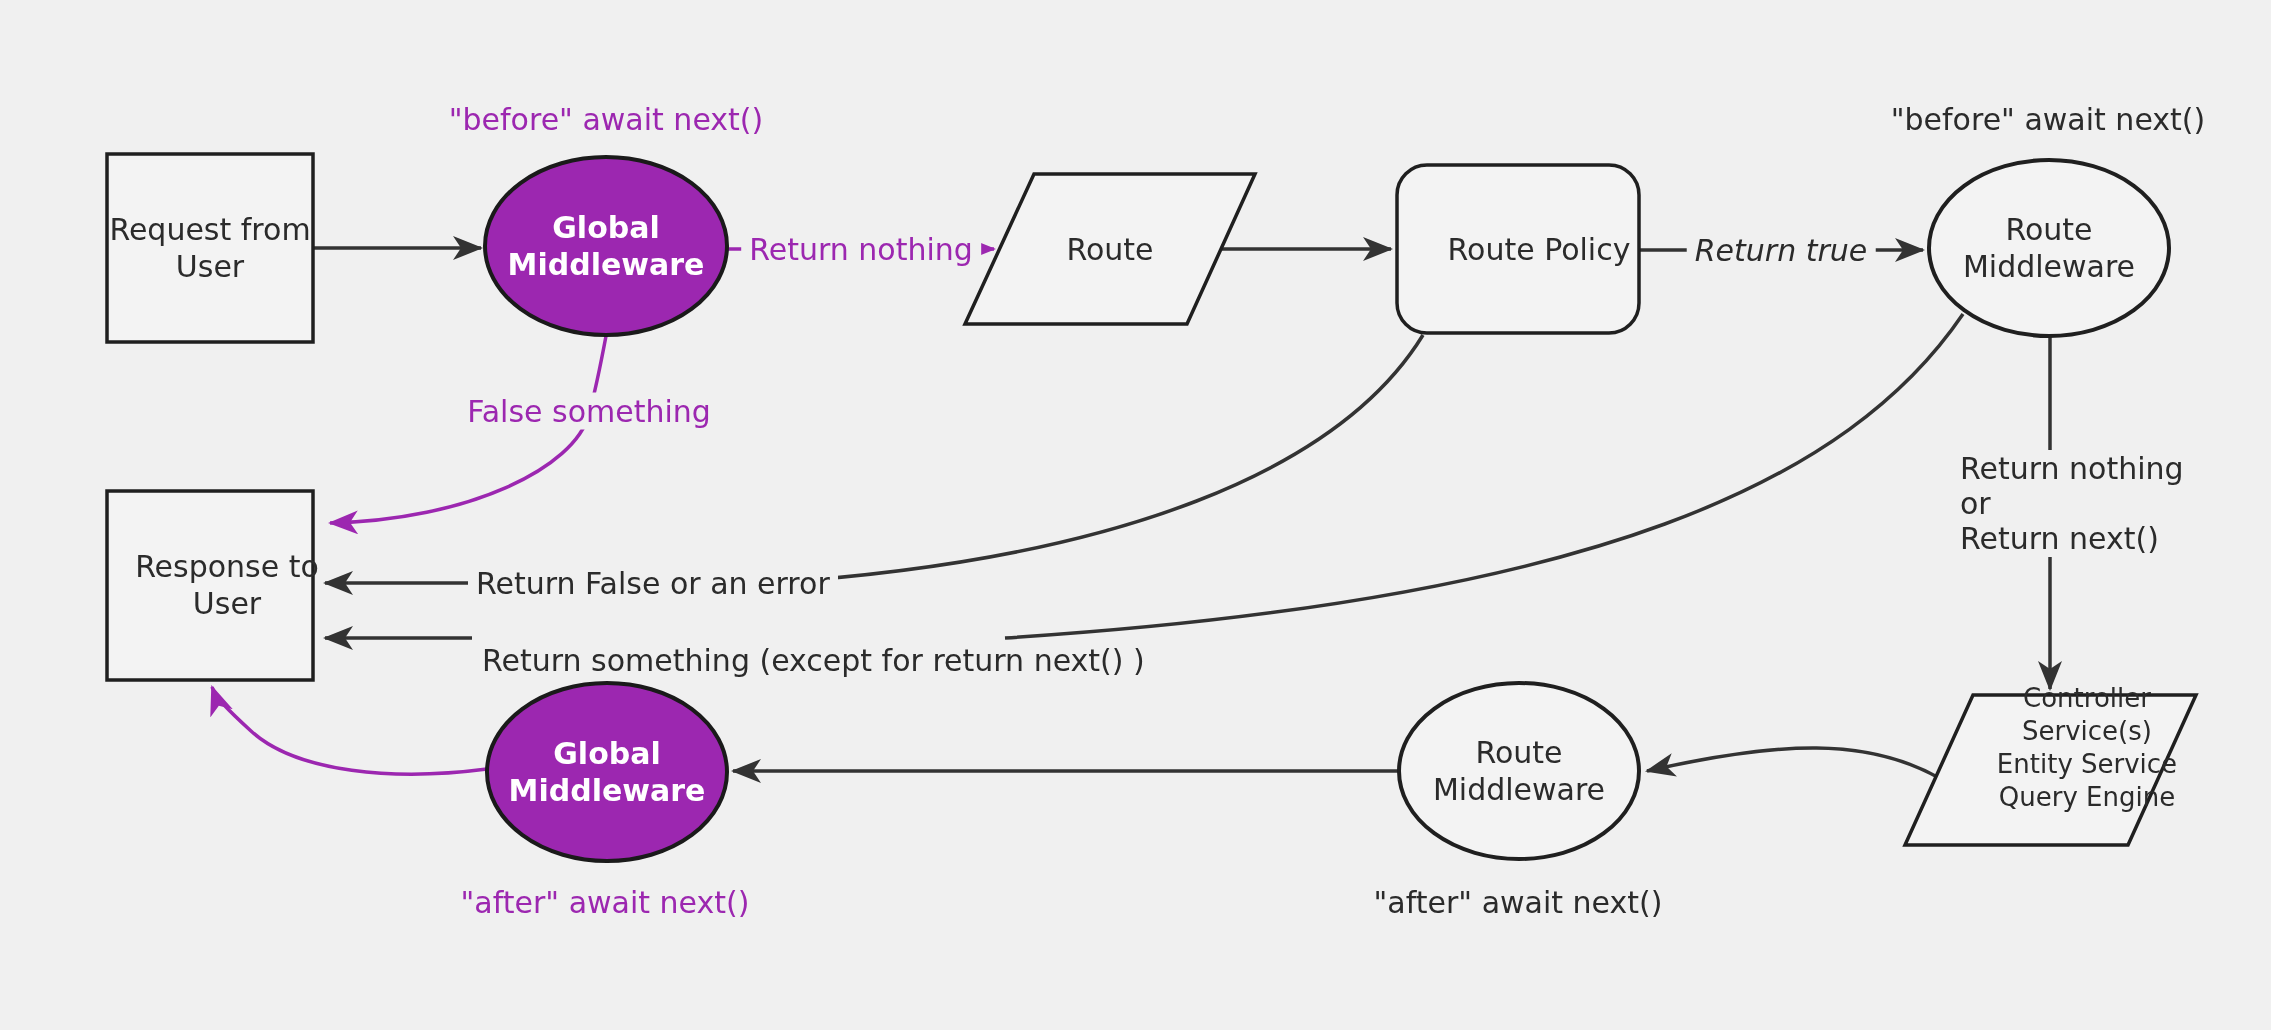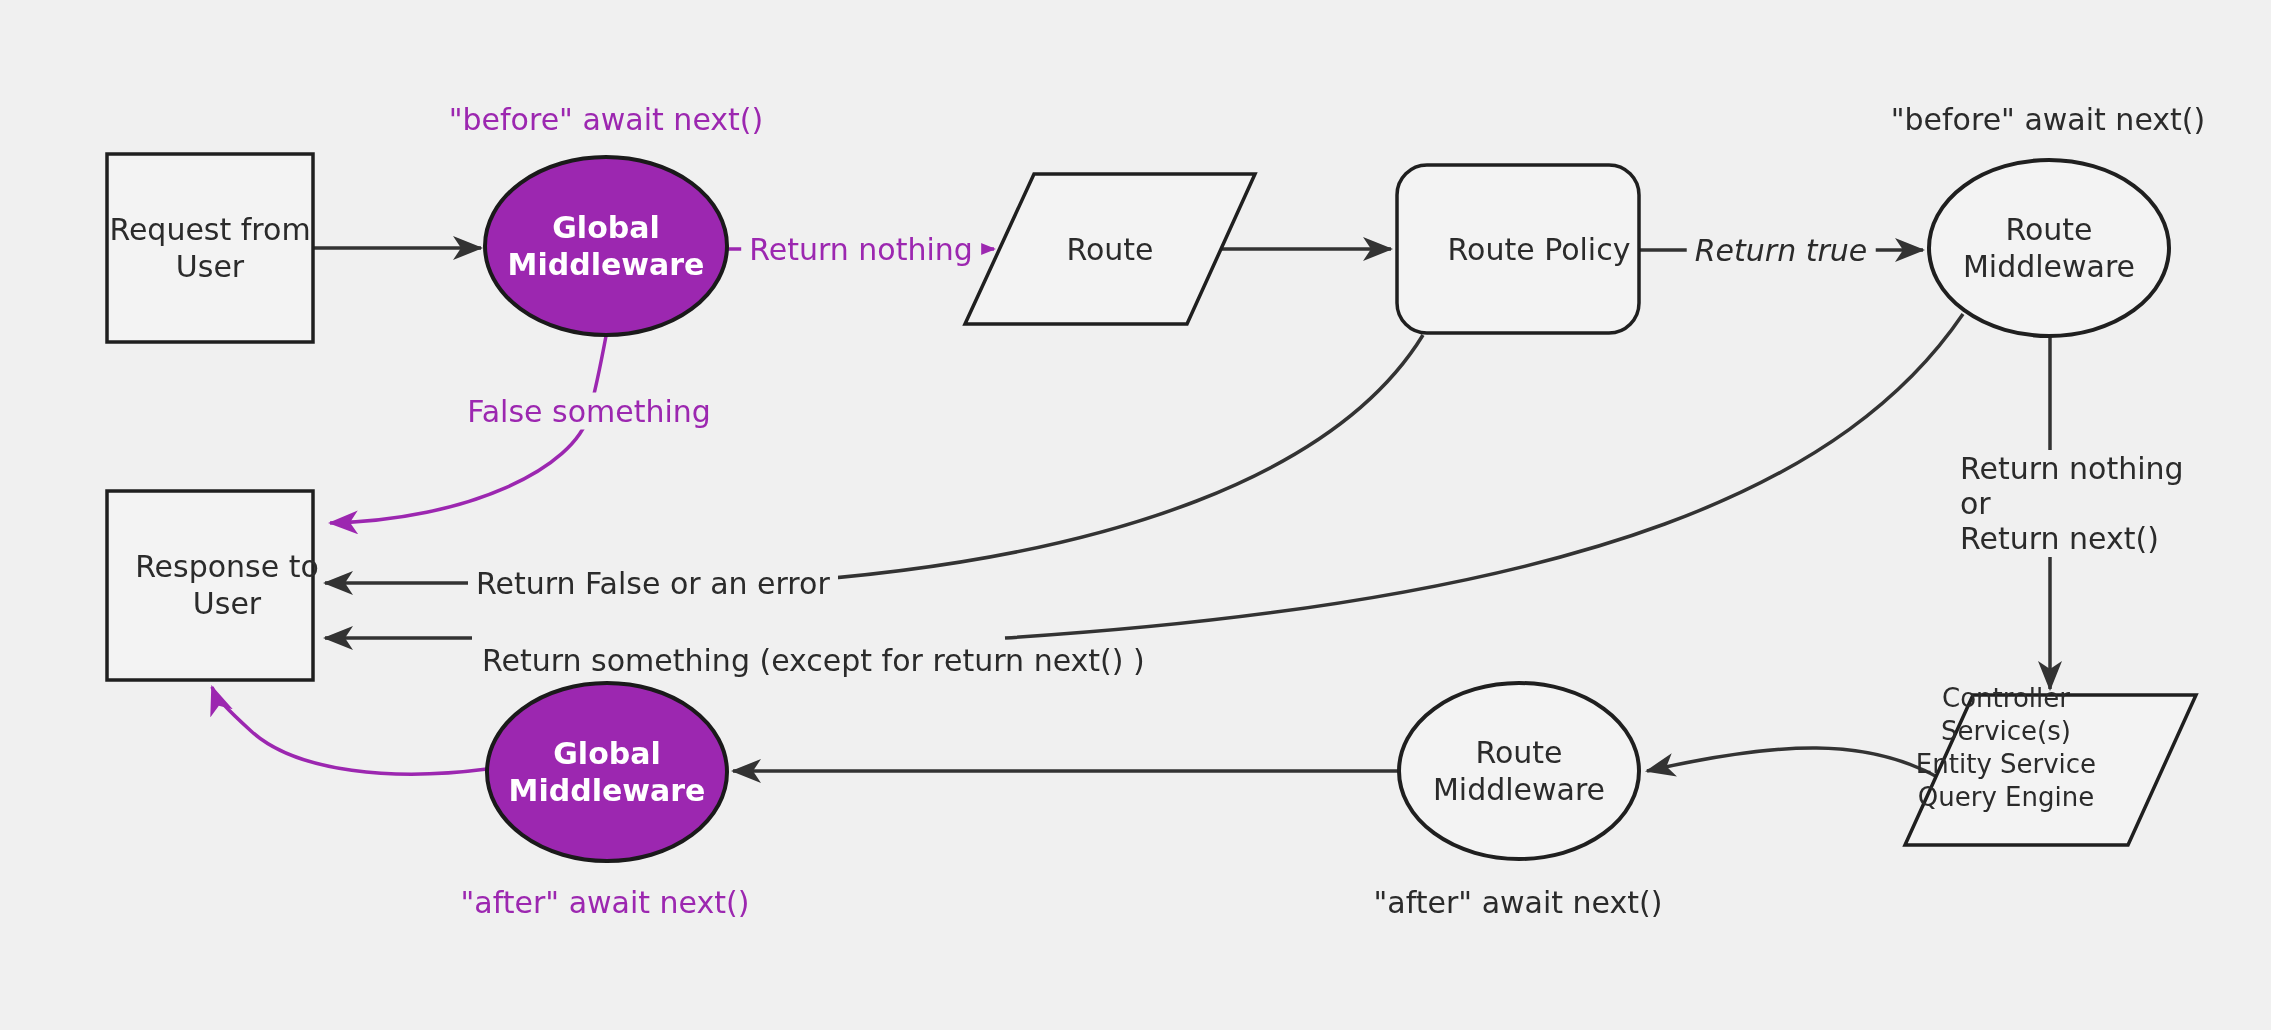--- a/index.html
+++ b/index.html
@@ -77,21 +77,21 @@
   </svg>
 
   <div class="node-label" style="left:107px;top:154px;width:206px;height:188px;">Request from
 User</div>
   <div class="node-label bold-white" style="left:485px;top:157px;width:242px;height:178px;">Global
 Middleware</div>
   <div class="node-label" style="left:1000px;top:174px;width:220px;height:150px;">Route</div>
   <div class="node-label" style="left:1397px;top:165px;width:284px;height:168px;">Route Policy</div>
   <div class="node-label" style="left:1929px;top:160px;width:240px;height:176px;">Route
 Middleware</div>
-  <div class="node-label small" style="left:1896px;top:695px;width:220px;height:106px;">Controller
+  <div class="node-label small" style="left:1977px;top:695px;width:220px;height:106px;">Controller
 Service(s)
 Entity Service
 Query Engine</div>
   <div class="node-label" style="left:1399px;top:683px;width:240px;height:176px;">Route
 Middleware</div>
   <div class="node-label bold-white" style="left:487px;top:683px;width:240px;height:178px;">Global
 Middleware</div>
   <div class="node-label" style="left:124px;top:491px;width:206px;height:188px;">Response to
 User</div>
 

